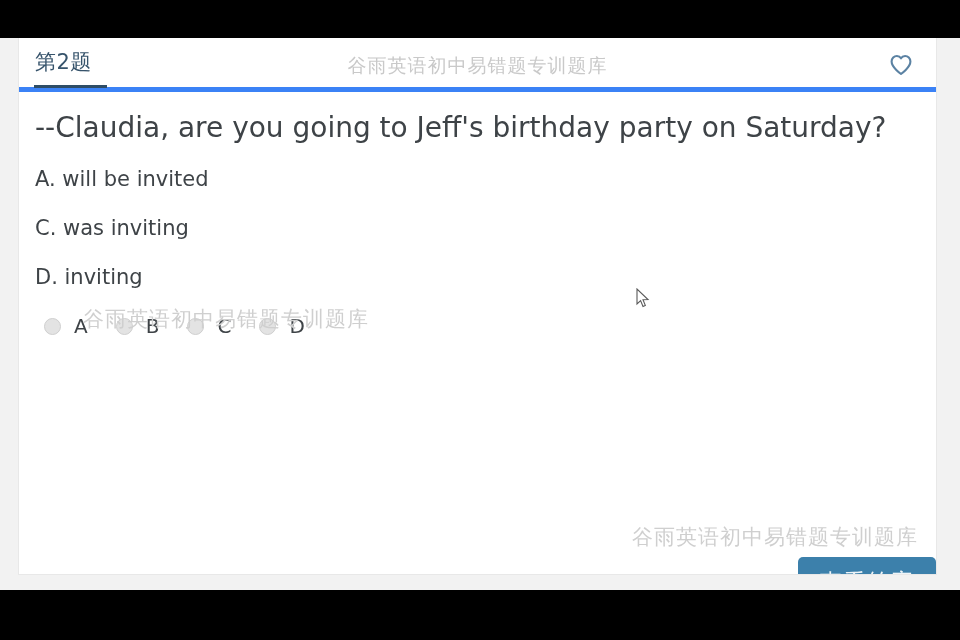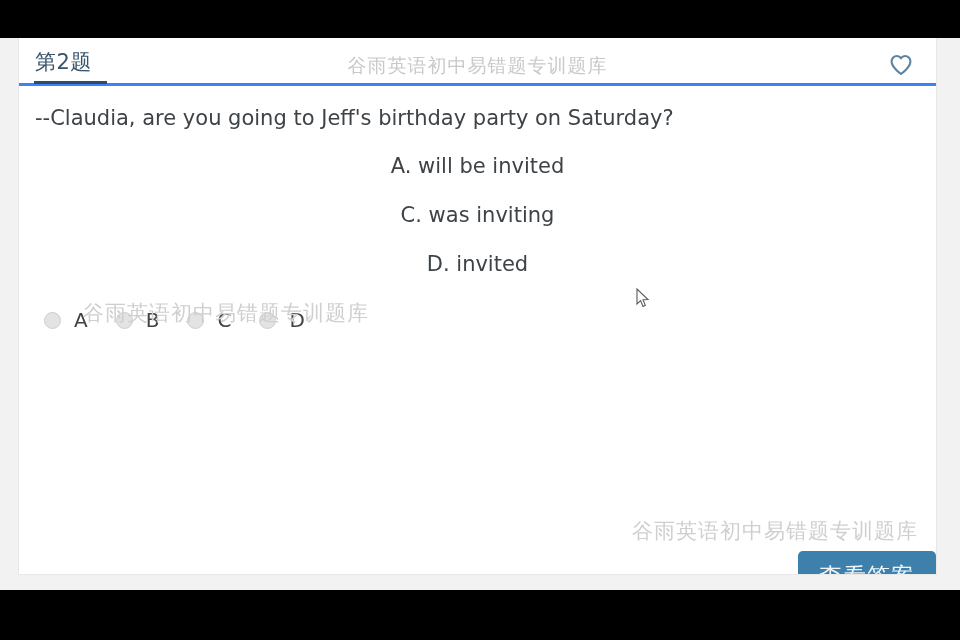--- a/index.html
+++ b/index.html
@@ -38,22 +38,22 @@
     height: 537px;
     background: #ffffff;
     border: 1px solid #e8e8e8;
     border-top: none;
     overflow: hidden;
   }
 
   
   .card-header {
     position: relative;
-    height: 48px;
-    border-bottom: 3px solid #3b82f6;
+    height: 54px;
+    border-bottom: 5px solid #3b82f6;
   }
 
   .tab-title {
     position: absolute;
     left: 16px;
     top: 10px;
     font-size: 21px;
     color: #36536b;
     letter-spacing: 0.5px;
     font-family: "DejaVu Sans", "Liberation Sans", sans-serif;
@@ -96,21 +96,21 @@
   .fav-icon svg { display: block; }
 
   
   .card-body {
     position: relative;
     padding: 22px 16px 0 16px;
     height: 482px;
   }
 
   .qline {
-    font-size: 21px;
+    font-size: 28px;
     color: #3e4347;
     line-height: 1.0;
     margin-bottom: 27px;
     font-family: "DejaVu Sans", "Liberation Sans", sans-serif;
     white-space: pre;
   }
   .qline .blank {
     display: inline-block;
     border-bottom: 2px solid #4a4f53;
     width: 42px;
@@ -118,21 +118,20 @@
     vertical-align: baseline;
     margin: 0 4px;
   }
 
   .opt {
     font-size: 21px;
     color: #3e4347;
     line-height: 1.0;
     margin-bottom: 28px;
     font-family: "DejaVu Sans", "Liberation Sans", sans-serif;
-    text-align: center;
   }
 
   
   .radio-row {
     position: absolute;
     left: 25px;
     top: 222px;
     display: flex;
     align-items: center;
     gap: 0;
@@ -230,21 +229,21 @@
         </div>
       </div>
 
       <div class="card-body">
 
         <div class="qline">--Claudia, are you going to Jeff's birthday party on Saturday?</div>
 
 
         <div class="opt">A. will be invited</div>
         <div class="opt">C. was inviting</div>
-        <div class="opt">D. invited</div>
+        <div class="opt">D. inviting</div>
 
         <div class="radio-row">
           <label class="radio-item">
             <span class="radio-dot"></span>
             <span class="radio-label">A</span>
           </label>
           <label class="radio-item">
             <span class="radio-dot"></span>
             <span class="radio-label">B</span>
           </label>

